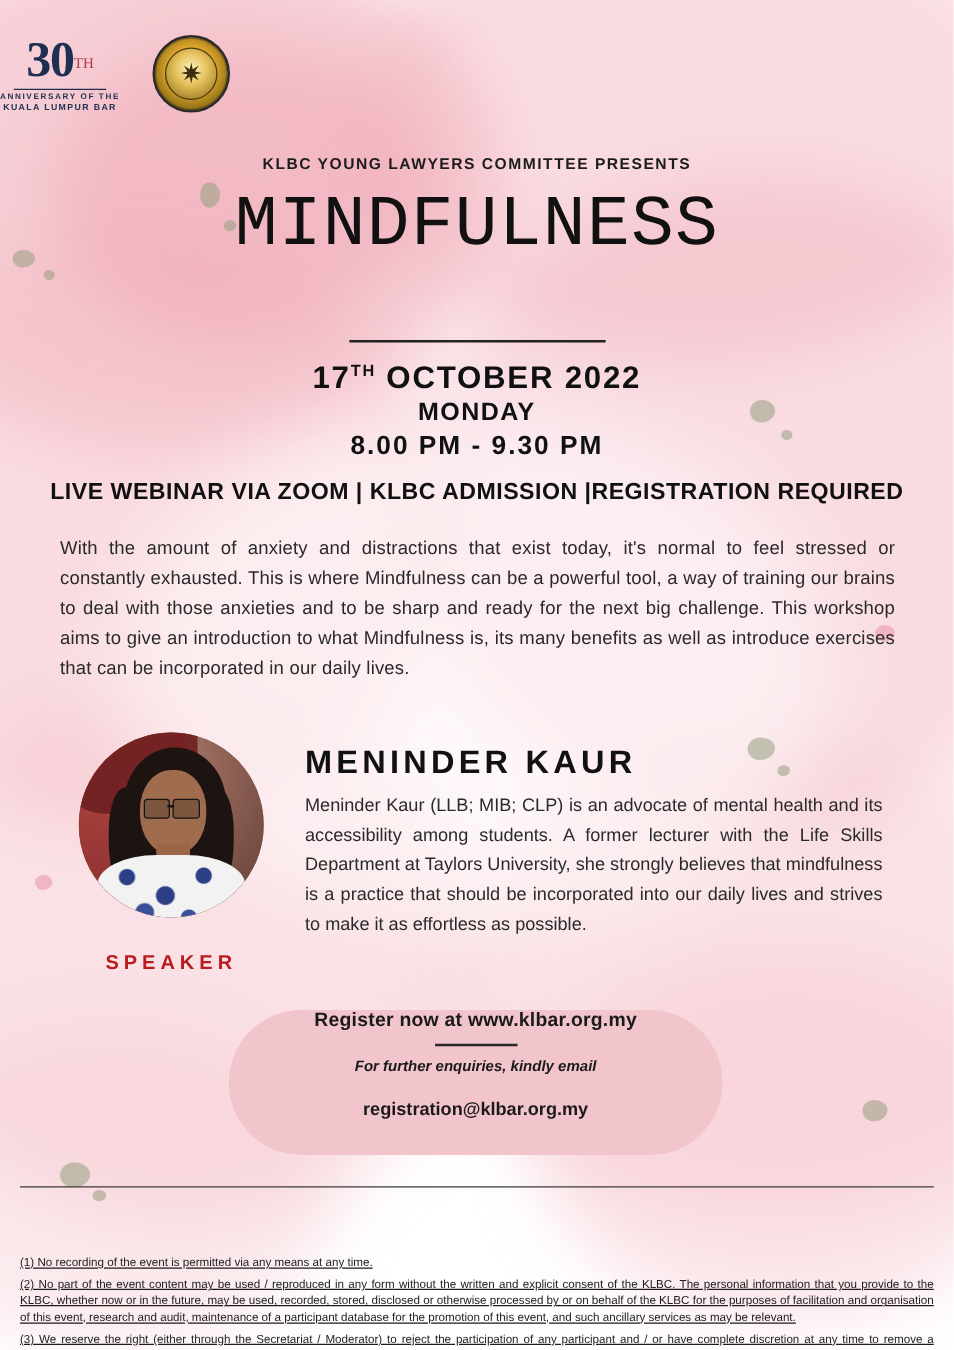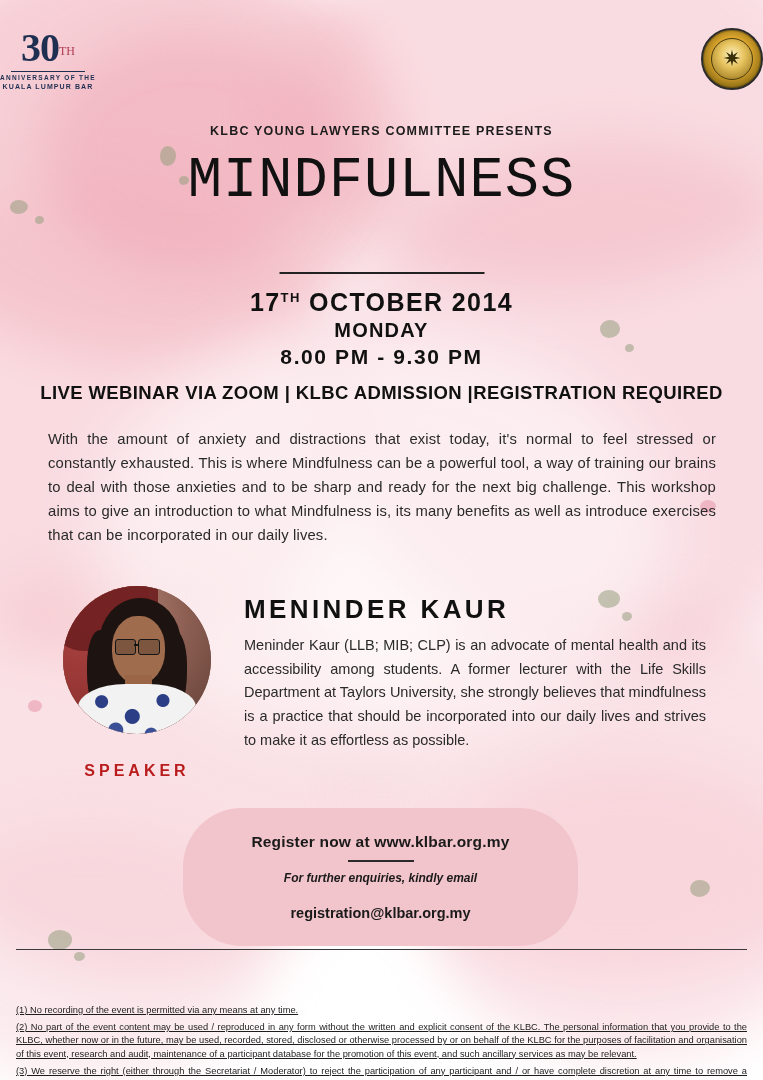--- a/index.html
+++ b/index.html
@@ -57,21 +57,21 @@
     pointer-events: none;
   }
   .sp-green { background: rgba(150,158,128,0.55); }
   .sp-pink  { background: rgba(226,134,156,0.45); }
 
   
   .logos {
     position: absolute;
     left: 0; right: 0; top: 28px;
     display: flex;
-    justify-content: space-between;
+    justify-content: flex-start;
     align-items: center;
     gap: 26px;
   }
   .logo-30 {
     text-align: center;
     color: #1b2a4a;
     line-height: 1;
     position: relative;
   }
   .logo-30 .num {
@@ -273,27 +273,27 @@
     font-size: 14.5px;
     line-height: 1.63;
     color: #2a2a2a;
     text-align: justify;
   }
 
   
   .cta {
     position: absolute;
     left: 183px; top: 808px;
-    width: 395px; height: 138px;
+    width: 395px; height: 116px;
     background: #f2c4cb;
     border-radius: 59px;
     display: flex;
     flex-direction: column;
     align-items: center;
-    justify-content: center;
+    justify-content: flex-start;
     color: #1a1a1a;
   }
   .cta .line1 {
     font-size: 15.5px; font-weight: bold; letter-spacing: 0.2px;
   }
   .cta .cta-rule {
     width: 66px; height: 1.5px; background: #2a2a2a; margin: 9px 0 9px;
   }
   .cta .line2 { font-size: 12px; font-weight: bold; font-style: italic; }
   .cta .line3 { font-size: 14.5px; font-weight: bold; margin-top: 20px; }
@@ -364,21 +364,21 @@
   </div>
 
   <div class="presents">KLBC YOUNG LAWYERS COMMITTEE PRESENTS</div>
   <div class="title">
     <span>MINDFULNESS</span>
   </div>
 
   <div class="divider"></div>
 
   <div class="date-block">
-    <div class="d1"><span>17</span><sup>TH</sup><span> OCTOBER 2014</span></div>
+    <div class="d1"><span>17</span><sup>TH</sup><span> OCTOBER 2022</span></div>
     <div class="d2">MONDAY</div>
     <div class="d3">8.00 PM - 9.30 PM</div>
   </div>
 
   <div class="banner">LIVE WEBINAR VIA ZOOM | KLBC ADMISSION |REGISTRATION REQUIRED</div>
 
   <div class="intro">With the amount of anxiety and distractions that exist today, it's normal to feel stressed or constantly exhausted. This is where Mindfulness can be a powerful tool, a way of training our brains to deal with those anxieties and to be sharp and ready for the next big challenge. This workshop aims to give an introduction to what Mindfulness is, its many benefits as well as introduce exercises that can be incorporated in our daily lives.</div>
 
   <div class="speaker-photo">
     <div class="sp-bg"></div>

